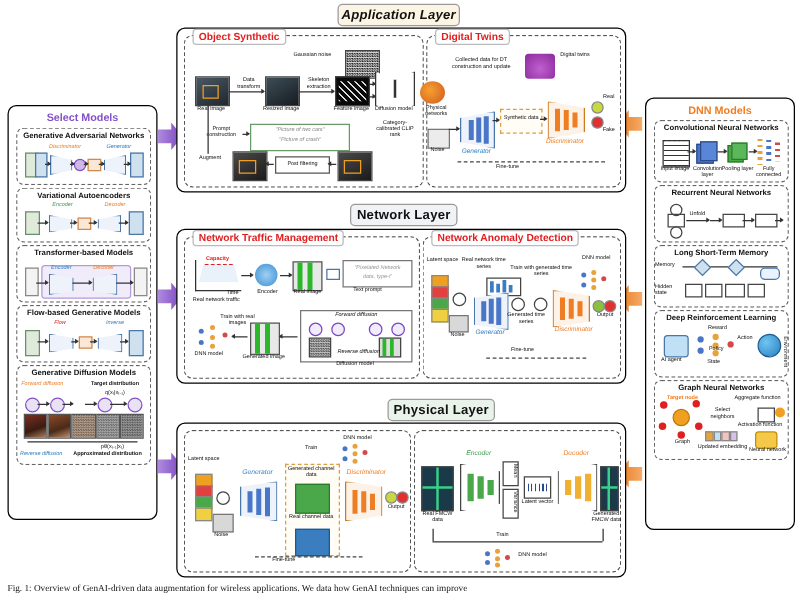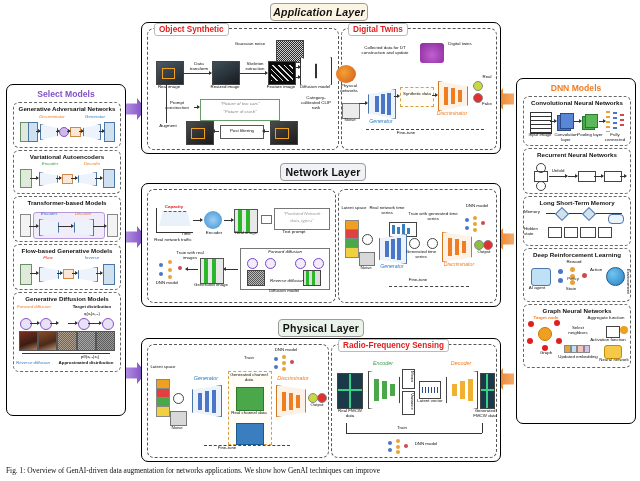--- a/index.html
+++ b/index.html
@@ -8,21 +8,21 @@
   .abs{position:absolute;}
   
   .outerbox{border:1.6px solid #000;border-radius:7px;background:#fff;}
   .dashbox{border:1.2px dashed #555;border-radius:7px;background:#fff;}
   .subbox{border:1px dashed #666;border-radius:6px;background:#fff;}
   .layer-tag{border:1px solid #9a9a9a;border-radius:4px;
        font-size:10.5px;font-weight:bold;color:#111;text-align:center;
        padding:2px 0;letter-spacing:.2px;}
   .tag-app{background:#fdf5e3;font-style:italic;}
   .tag-net{background:#f0f2f6;}
-  .tag-phy{background:#eaf3ea;}
+  .tag-phy{background:#eaf3ea;margin-left:32px;}
   .panel-title{font-size:8.2px;font-weight:bold;color:#e02020;
        background:#fff;border:1px solid #bbb;border-radius:3px;
        padding:1px 4px;display:inline-block;line-height:1.15;}
   .side-title{font-size:8.6px;font-weight:bold;text-align:center;}
   .side-purple{color:#8452c8;}
   .side-orange{color:#ef7d22;}
   .card-title{font-size:6.2px;font-weight:bold;text-align:center;color:#111;
        line-height:1.1;}
   .lbl{font-size:4.4px;color:#111;text-align:center;line-height:1.12;
        position:absolute;}
@@ -371,20 +371,21 @@
     <div class="lbl" style="left:137px;top:73px;width:16px;">Fake</div>
 
     <div class="lbl" style="left:50px;top:102px;width:28px;">Fine-tune</div>
     <div class="abs" style="left:24px;top:100px;width:118px;height:1px;border-top:1px dashed #444;"></div>
   </div>
 </div>
 
 <div class="outerbox abs" style="left:141px;top:183px;width:358px;height:122px;">
 
   <div class="dashbox abs" style="left:5px;top:5px;width:187px;height:112px;">
+    <div class="panel-title abs" style="left:6px;top:-6px;">Network Traffic Management</div>
 
     <div class="abs" style="left:8px;top:18px;width:36px;height:24px;border-left:1px solid #333;border-bottom:1px solid #333;">
       <div class="abs" style="left:2px;top:3px;width:32px;height:14px;border-top:1.5px dashed #e02020;
            clip-path:polygon(0 100%,12% 0,88% 0,100% 100%);background:#e9f2fb;"></div>
     </div>
     <div class="lbl red" style="left:12px;top:15px;width:28px;font-weight:bold;">Capacity</div>
     <div class="lbl" style="left:30px;top:42px;width:16px;">Time</div>
     <div class="lbl" style="left:0px;top:48px;width:50px;">Real network traffic</div>
 
     <div class="abs" style="left:56px;top:21px;width:18px;height:18px;border-radius:50%;
@@ -437,20 +438,21 @@
       <div class="abs" style="left:10px;top:8px;width:4px;height:4px;border-radius:50%;background:#e8a23a;"></div>
       <div class="abs" style="left:10px;top:15px;width:4px;height:4px;border-radius:50%;background:#e8a23a;"></div>
       <div class="abs" style="left:20px;top:6px;width:4px;height:4px;border-radius:50%;background:#d04a4a;"></div>
     </div>
     <div class="lbl" style="left:24px;top:61px;width:36px;">Train with real images</div>
     <div class="lbl" style="left:4px;top:91px;width:30px;">DNN model</div>
     <div class="arw arwL" style="left:38px;top:79px;width:12px;"></div>
   </div>
 
   <div class="dashbox abs" style="left:196px;top:5px;width:157px;height:112px;">
+    <div class="panel-title abs" style="left:6px;top:-6px;">Network Anomaly Detection</div>
 
     <div class="lbl" style="left:2px;top:16px;width:26px;">Latent space</div>
     <div class="abs" style="left:6px;top:30px;width:12px;height:36px;">
       <div class="abs" style="left:0;top:0;width:12px;height:9px;background:#f0a020;border:1px solid #888;"></div>
       <div class="abs" style="left:0;top:9px;width:12px;height:9px;background:#e04040;border:1px solid #888;"></div>
       <div class="abs" style="left:0;top:18px;width:12px;height:9px;background:#4aa84a;border:1px solid #888;"></div>
       <div class="abs" style="left:0;top:27px;width:12px;height:9px;background:#f0d040;border:1px solid #888;"></div>
     </div>
     <div class="abs" style="left:23px;top:44px;width:9px;height:9px;border-radius:50%;border:1px solid #444;background:#fff;"></div>
     <div class="abs" style="left:20px;top:62px;width:14px;height:12px;background:#d8d8d8;border:1px solid #777;"></div>
@@ -550,21 +552,20 @@
       <div class="abs" style="left:8px;top:12px;width:4px;height:4px;border-radius:50%;background:#e8a23a;"></div>
       <div class="abs" style="left:16px;top:5px;width:4px;height:4px;border-radius:50%;background:#d04a4a;"></div>
     </div>
     <div class="lbl" style="left:122px;top:3px;width:32px;">DNN model</div>
 
     <div class="lbl" style="left:62px;top:101px;width:34px;">Fine-tune</div>
     <div class="abs" style="left:56px;top:100px;width:86px;height:1px;border-top:1px dashed #444;"></div>
   </div>
 
   <div class="dashbox abs" style="left:189px;top:5px;width:164px;height:112px;">
-    <div class="panel-title abs" style="left:6px;top:-6px;">Radio-Frequency Sensing</div>
 
     <div class="abs" style="left:5px;top:28px;width:24px;height:34px;background:#1a3a4a;border:1px solid #444;">
       <div class="abs" style="left:0;top:15px;width:24px;height:2px;background:#3ad08a;"></div>
       <div class="abs" style="left:11px;top:0;width:2px;height:34px;background:#3ad08a;"></div>
     </div>
     <div class="lbl" style="left:2px;top:64px;width:32px;">Real FMCW data</div>
 
     <div class="abs" style="left:36px;top:26px;width:30px;height:36px;background:#fff;border:1px solid #444;clip-path:polygon(0 0,100% 16%,100% 84%,0 100%);">
       <div class="abs" style="left:5px;top:7px;width:5px;height:22px;background:#4aa84a;"></div>
       <div class="abs" style="left:13px;top:9px;width:5px;height:18px;background:#4aa84a;"></div>
@@ -605,13 +606,13 @@
       <div class="abs" style="left:0;top:9px;width:4px;height:4px;border-radius:50%;background:#4a76c8;"></div>
       <div class="abs" style="left:8px;top:0px;width:4px;height:4px;border-radius:50%;background:#e8a23a;"></div>
       <div class="abs" style="left:8px;top:6px;width:4px;height:4px;border-radius:50%;background:#e8a23a;"></div>
       <div class="abs" style="left:8px;top:11px;width:4px;height:4px;border-radius:50%;background:#e8a23a;"></div>
       <div class="abs" style="left:16px;top:5px;width:4px;height:4px;border-radius:50%;background:#d04a4a;"></div>
     </div>
     <div class="lbl" style="left:80px;top:97px;width:28px;">DNN model</div>
   </div>
 </div>
 
-<div class="caption">Fig. 1: Overview of GenAI-driven data augmentation for networks applications. We show how GenAI techniques can improve</div>
+<div class="caption">Fig. 1: Overview of GenAI-driven data augmentation for wireless applications. We data how GenAI techniques can improve</div>
 
 </body></html>

